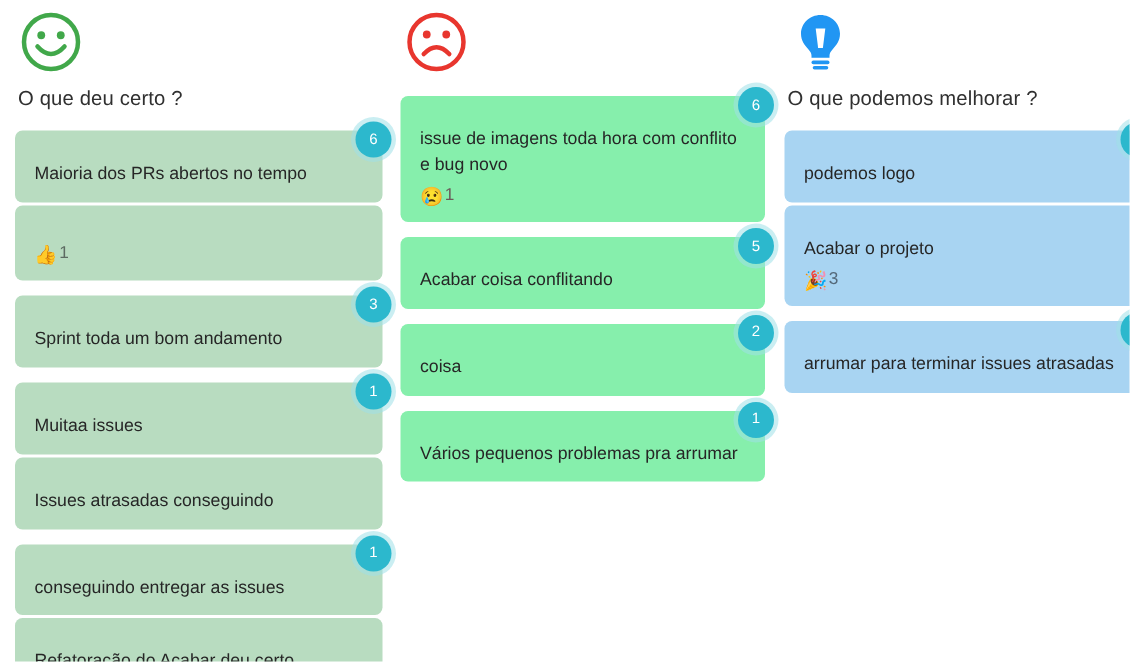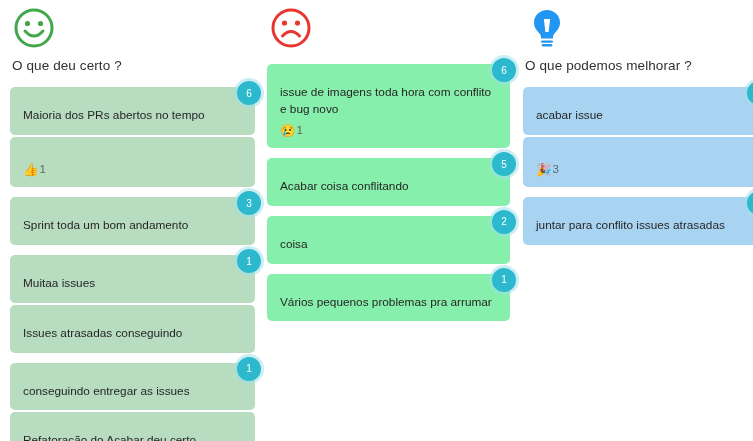--- a/index.html
+++ b/index.html
@@ -284,40 +284,41 @@
             <rect x="16.8" y="38" width="10.4" height="2.4" rx="1.2" fill="#2196f3"></rect>
             <path d="M18.8 13 l6.4 0 -1.6 13 -3.2 0 z" fill="#ffffff"></path>
           </svg>
         </div>
         <div class="col-title">O que podemos melhorar ?</div>
       </div>
       <div class="cards">
         <div class="group">
           <div class="card-holder">
             <div class="card blue">
-              <span class="card-text">acabar issue</span>
+              <span class="card-text">podemos logo</span>
             </div>
             <div class="badge-wrap">
               <div class="badge-halo"></div>
               <div class="badge">5</div>
             </div>
           </div>
           <div class="card-holder">
             <div class="card blue">
+              <span class="card-text">Acabar o projeto</span>
               <div class="reaction">
                 <span class="emo">🎉</span>
                 <span class="cnt">3</span>
               </div>
             </div>
           </div>
         </div>
         <div class="group">
           <div class="card-holder">
             <div class="card blue">
-              <span class="card-text">juntar para conflito issues atrasadas</span>
+              <span class="card-text">arrumar para terminar issues atrasadas</span>
             </div>
             <div class="badge-wrap">
               <div class="badge-halo"></div>
               <div class="badge">5</div>
             </div>
           </div>
         </div>
       </div>
     </div>
   </div>

